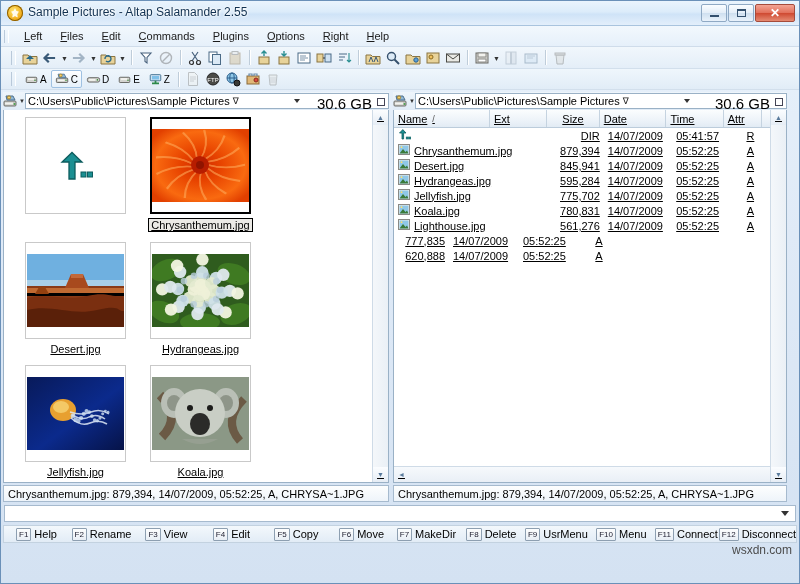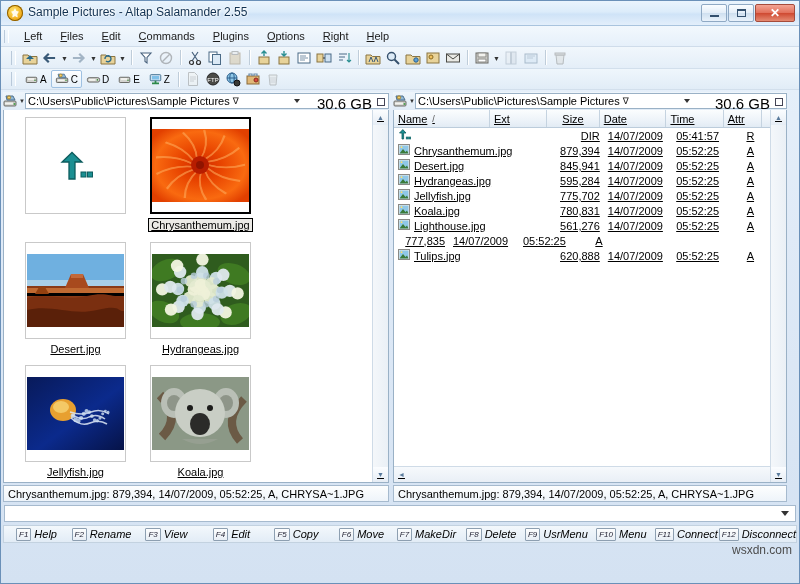--- a/index.html
+++ b/index.html
@@ -181,21 +181,21 @@
     box-sizing:border-box;position:relative;
   }
   .cmdline .cm-caret{position:absolute;right:6px;top:5px;border-left:4px solid transparent;border-right:4px solid transparent;border-top:5px solid #333;}
 
   
   .fnbar{
     height:18px;margin:3px 2px 0 2px;display:flex;align-items:center;
     background:linear-gradient(180deg,#f3f8fc,#e2ecf6);
     border:1px solid #c3d2e0;box-sizing:border-box;position:relative;
   }
-  .fn{flex:1;display:flex;align-items:center;justify-content:center;gap:3px;font-size:11px;color:#000;font-style:italic;}
+  .fn{flex:1;display:flex;align-items:center;justify-content:center;gap:3px;font-size:11px;color:#000;}
   .fn .k{
     font-size:8px;border:1px solid #8d9fb1;background:linear-gradient(180deg,#fdfefe,#e8eef5);
     padding:0 2px;border-radius:1px;line-height:11px;color:#223;
   }
   .wm{position:absolute;right:4px;top:17px;font-size:12px;color:#4c4c4c;}
 </style>
 </head>
 <body>
 
 <div class="window">
@@ -842,29 +842,20 @@
                 <div class="c" style="width:60px">05:52:25</div>
                 <div class="c r-center" style="width:40px">A</div>
               </div>
               <div class="row">
                 <div class="c r-right" style="width:55px">777,835</div>
                 <div class="c" style="width:70px">14/07/2009</div>
                 <div class="c" style="width:60px">05:52:25</div>
                 <div class="c r-center" style="width:40px">A</div>
               </div>
               <div class="row">
-                <div class="c c-name" style="width:160px">
-                  <span class="jpg-ico"><svg width="12" height="11" viewBox="0 0 12 11">
-                      <rect x="0.5" y="0.5" width="11" height="10" fill="#f0f0ec" stroke="#8a8a86"></rect>
-                      <rect x="1.5" y="1.5" width="9" height="8" fill="#8fc8e8"></rect>
-                      <path d="M1.5 9.5 5 5l2.5 3L9 6.5l1.5 3z" fill="#3a7a3a"></path>
-                      <circle cx="3.5" cy="3.2" r="0.9" fill="#ffe070"></circle>
-                    </svg></span>
-                  <span>Tulips.jpg</span>
-                </div>
                 <div class="c r-right" style="width:55px">620,888</div>
                 <div class="c" style="width:70px">14/07/2009</div>
                 <div class="c" style="width:60px">05:52:25</div>
                 <div class="c r-center" style="width:40px">A</div>
               </div>
             </div>
           <div class="hscroll">
             <div class="sb">◄</div>
           </div>
         </div>

